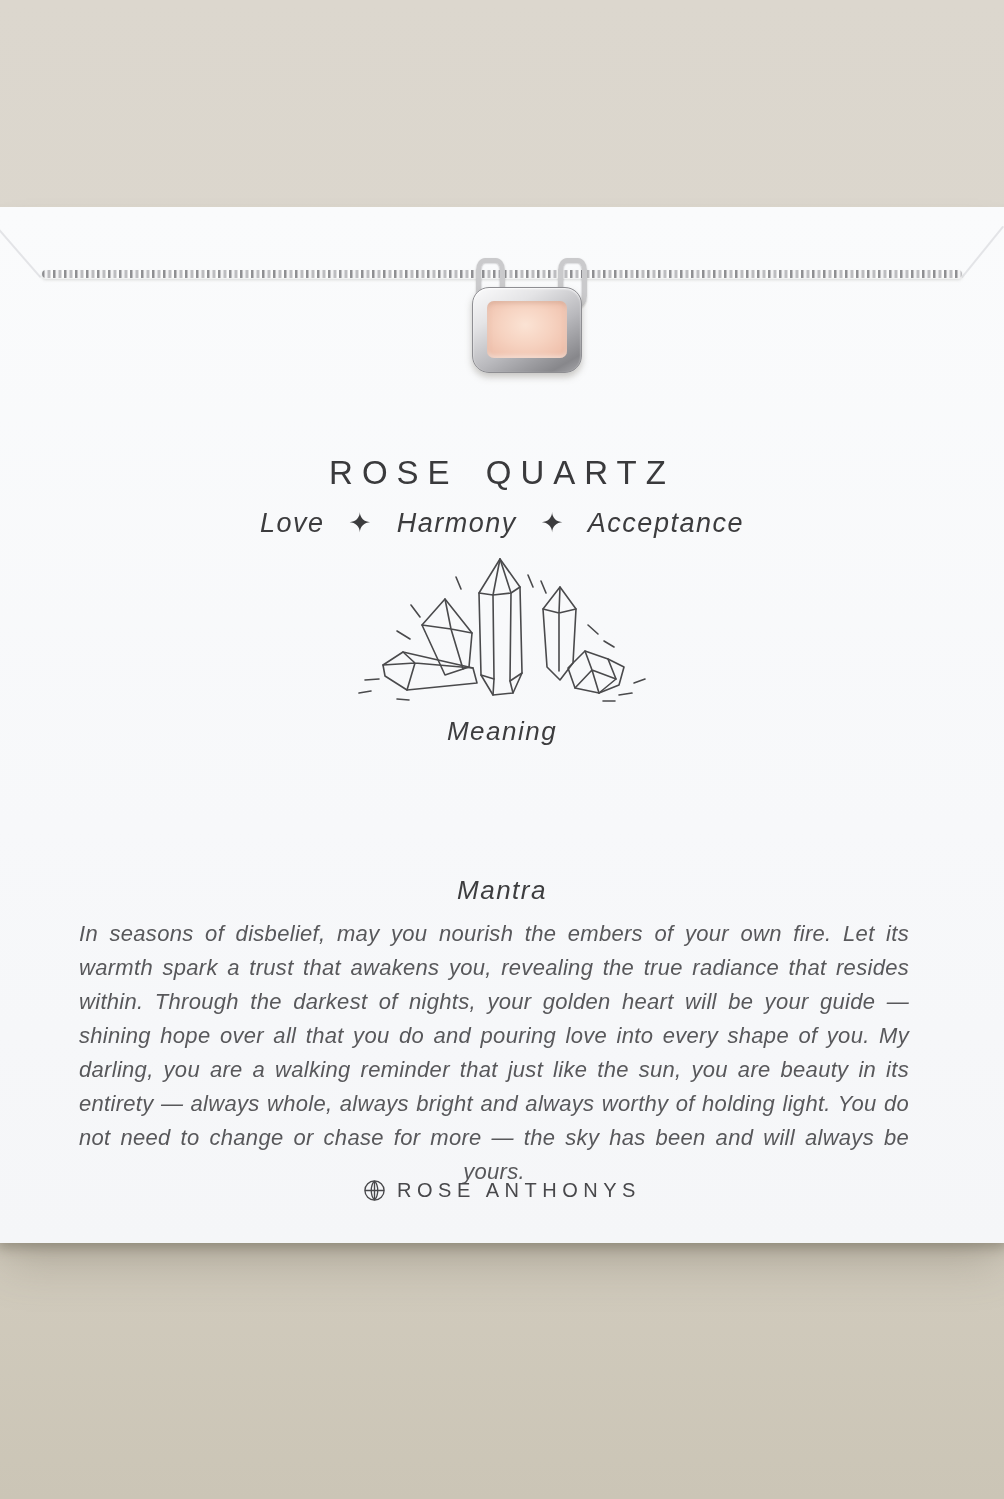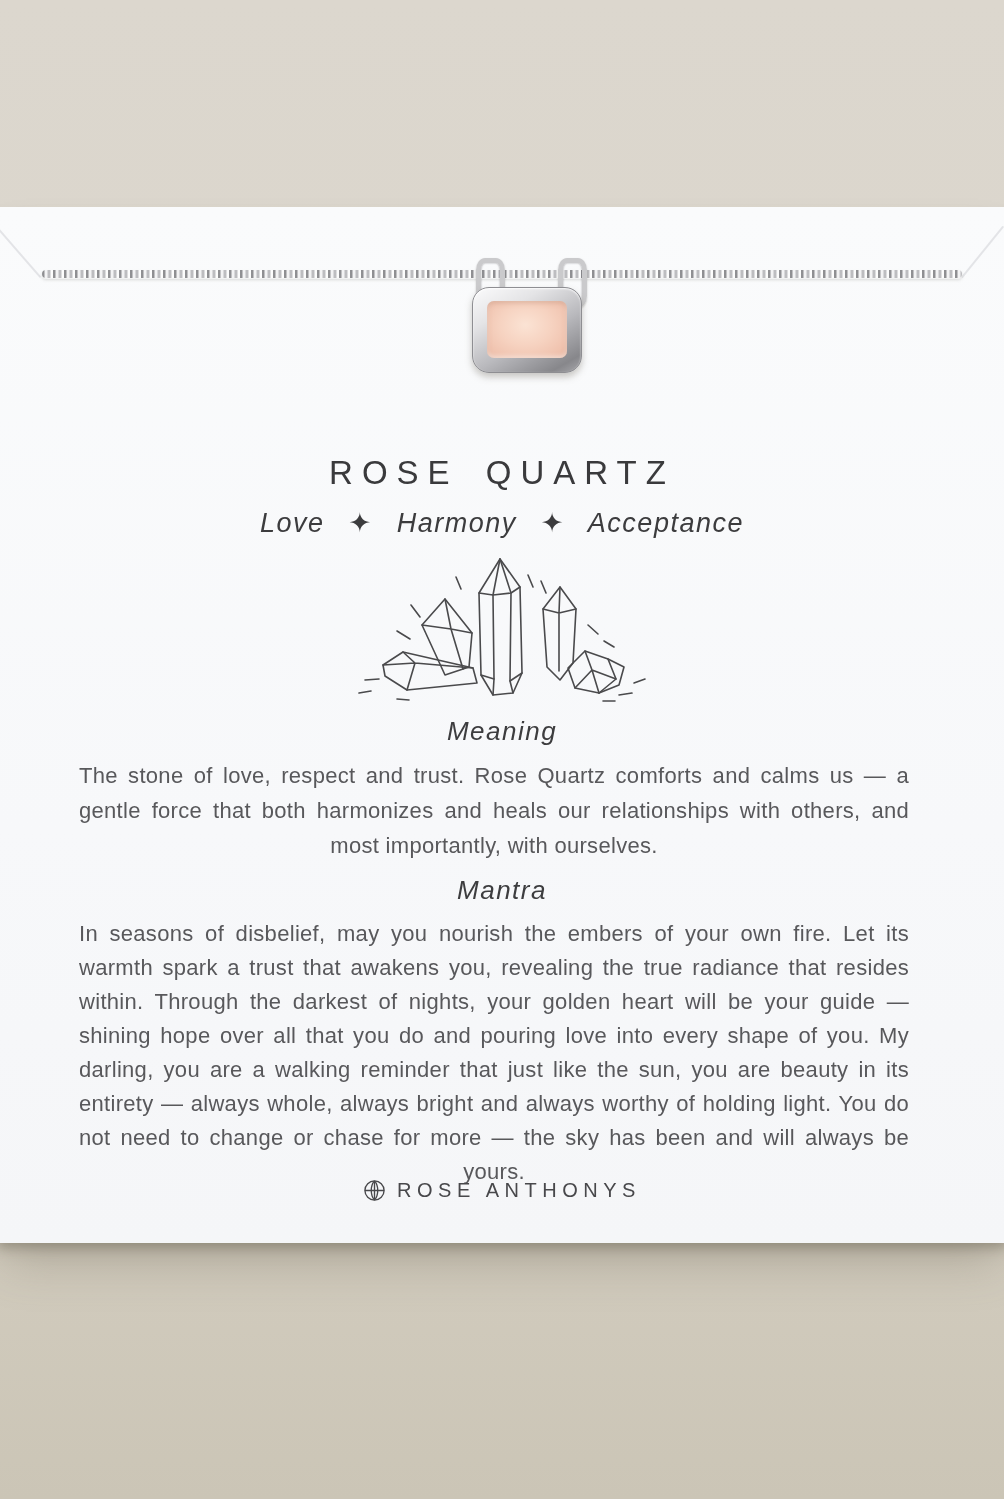--- a/index.html
+++ b/index.html
@@ -61,21 +61,21 @@
     font-style:italic;font-size:26px;color:#3d3d3f;letter-spacing:1.5px;
   }
   .head-meaning{top:509px;}
   .head-mantra{top:668px;}
   .body-par{
     position:absolute;left:87px;width:830px;
     font-size:22px;color:#58585b;letter-spacing:.3px;
     text-align:justify;text-align-last:center;
   }
   .par-meaning{top:551px;line-height:35px;}
-  .par-mantra{top:710px;line-height:34px;}
+  .par-mantra{top:710px;line-height:34px;font-style:italic;}
   .brand{
     position:absolute;left:0;width:100%;top:972px;
     display:flex;align-items:center;justify-content:center;gap:11px;
   }
   .brand-text{font-size:20px;letter-spacing:5.5px;color:#48484b;}
   .logo-icon{width:23px;height:23px;}
 </style>
 </head>
 <body>
 
@@ -111,21 +111,20 @@
 
         <path d="M54 54 L63 66 M40 80 L53 88 M99 26 L104 38"></path>
         <path d="M171 24 L176 36 M184 30 L189 42"></path>
         <path d="M231 74 L241 83 M247 90 L257 96"></path>
         <path d="M22 128 L8 129 M14 140 L2 142 M40 148 L52 149"></path>
         <path d="M262 144 L275 142 M277 132 L288 128 M246 150 L258 150"></path>
       </svg>
     </div>
 
     <div class="sect-head head-meaning">Meaning</div>
-    <div class="body-par par-meaning">The stone of love, respect and trust. Rose Quartz comforts and calms us — a gentle force that both harmonizes and heals our relationships with others, and most importantly, with ourselves.</div>
 
     <div class="sect-head head-mantra">Mantra</div>
     <div class="body-par par-mantra">In seasons of disbelief, may you nourish the embers of your own fire. Let its warmth spark a trust that awakens you, revealing the true radiance that resides within. Through the darkest of nights, your golden heart will be your guide — shining hope over all that you do and pouring love into every shape of you. My darling, you are a walking reminder that just like the sun, you are beauty in its entirety — always whole, always bright and always worthy of holding light. You do not need to change or chase for more — the sky has been and will always be yours.</div>
 
     <div class="brand">
       <svg class="logo-icon" viewBox="0 0 24 24" fill="none" stroke="#48484b" stroke-width="1.4">
         <circle cx="12" cy="12" r="10"></circle>
         <path d="M12 2 V22 M2 12 H22"></path>
         <path d="M12 2 C7.5 7 7.5 17 12 22 M12 2 C16.5 7 16.5 17 12 22"></path>
       </svg>

